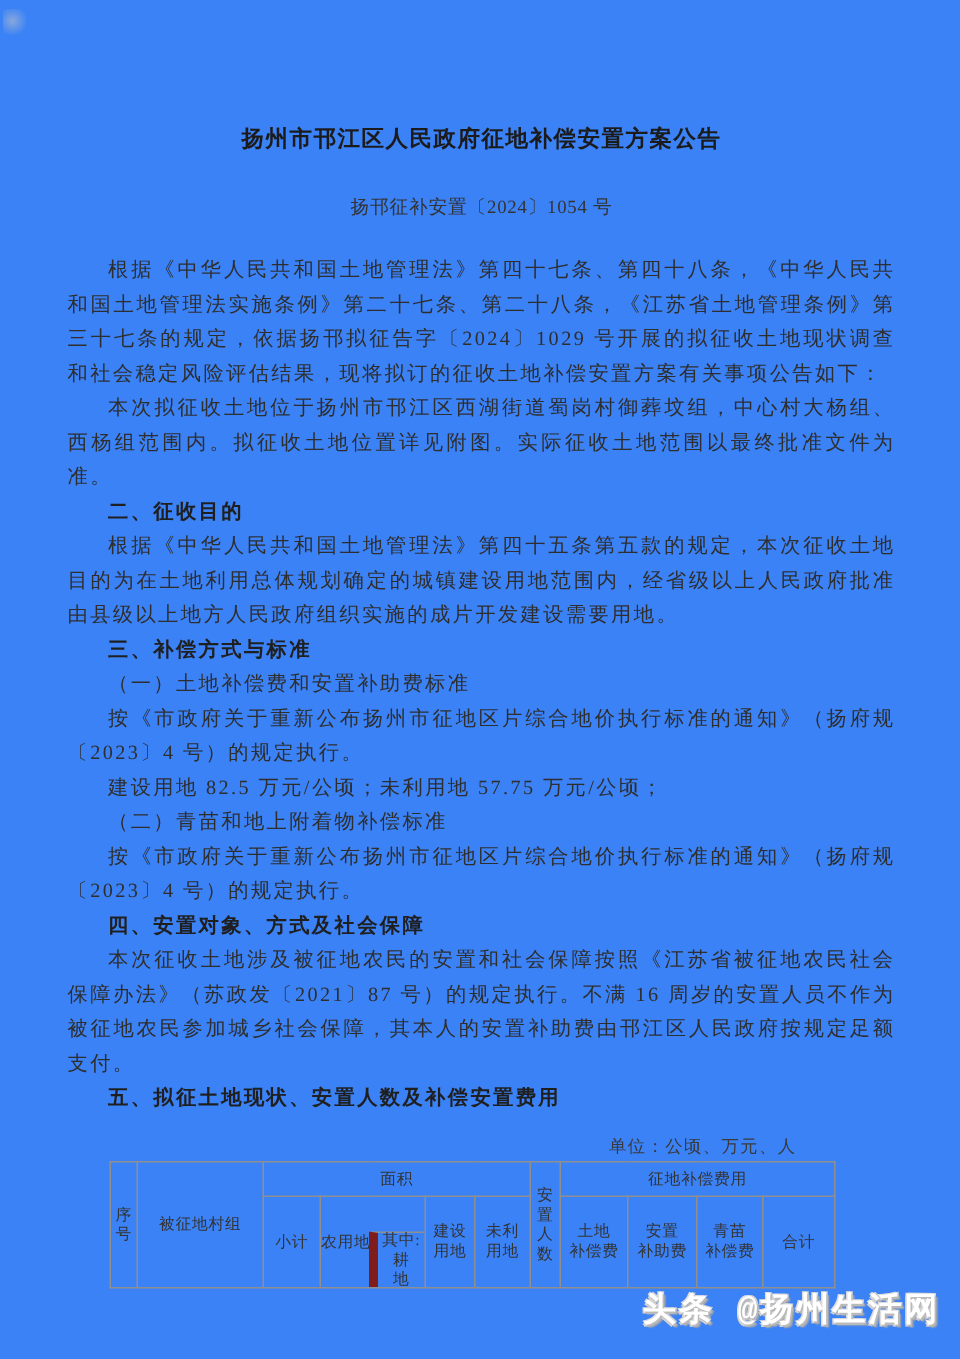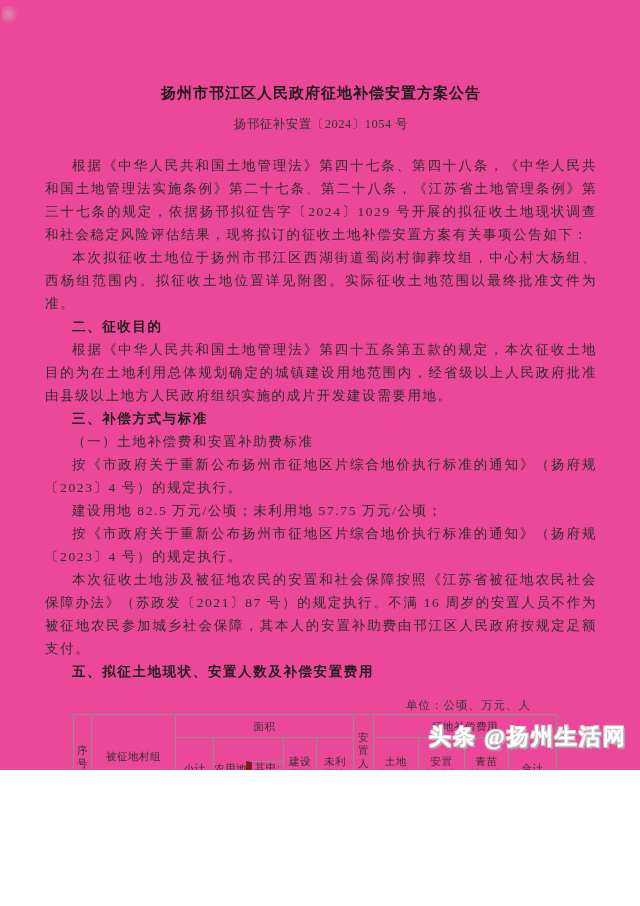--- a/index.html
+++ b/index.html
@@ -1,19 +1,19 @@
 <!DOCTYPE html>
 <html><head>
 <meta charset="utf-8">
 <style>
   html,body { margin:0; padding:0; background:#ffffff; }
   .page {
     position:relative;
-    width:640px; height:770px;
-    background:#ec4899;
+    width:640px; height:906px;
+    background:#3b82f6;
     color:#2b2b2b;
     font-family:"Liberation Serif", serif;
     overflow:hidden;
   }
   .smudge {
     position:absolute; left:2px; top:6px; width:16px; height:20px;
     background:radial-gradient(circle at 40% 40%, #c7c7c7 0%, rgba(255,255,255,0) 65%);
     opacity:.55;
   }
   .content { padding:84px 43px 0 45px; }
@@ -23,21 +23,21 @@
     font-weight:bold;
     font-size:15px;
     letter-spacing:1px;
     color:#1b1b1b;
     line-height:18px;
   }
   .doc-no {
     text-align:center;
     font-size:12.5px;
     letter-spacing:.5px;
-    margin-top:14px;
+    margin-top:28px;
     color:#333;
     line-height:16px;
   }
   .body-text { margin-top:22px; }
   .para, .sub-label, .std-line {
     margin:0;
     font-size:13.5px;
     letter-spacing:1.6px;
     line-height:23px;
     text-indent:2em;
@@ -91,21 +91,21 @@
   .geng-box {
     position:absolute; right:0; bottom:0; width:37px; height:37px;
     border-top:1px solid #8f8f8f;
     border-left:6px solid #7f1d1d;
     box-sizing:border-box;
     display:flex; align-items:center; justify-content:center;
     text-align:center;
   }
   .watermark {
     position:absolute; right:13px; bottom:18px;
-    font-family:Liberation Serif, serif;
+    font-family:Liberation Mono, monospace;
     font-weight:bold;
     font-size:22px;
     letter-spacing:2px;
     color:#ffffff;
     text-shadow:
       1px 1px 0 #b9b9b9,
       -1px -1px 0 #dedede,
       1px -1px 0 #d2d2d2,
       -1px 1px 0 #d2d2d2,
       2px 2px 1px #a8a8a8;
@@ -127,22 +127,24 @@
 
       <p class="para">本次拟征收土地位于扬州市邗江区西湖街道蜀岗村御葬坟组，中心村大杨组、西杨组范围内。拟征收土地位置详见附图。实际征收土地范围以最终批准文件为准。</p>
 
       <h2 class="sec-heading">二、征收目的</h2>
       <p class="para">根据《中华人民共和国土地管理法》第四十五条第五款的规定，本次征收土地目的为在土地利用总体规划确定的城镇建设用地范围内，经省级以上人民政府批准由县级以上地方人民政府组织实施的成片开发建设需要用地。</p>
 
       <h2 class="sec-heading">三、补偿方式与标准</h2>
       <p class="sub-label">（一）土地补偿费和安置补助费标准</p>
       <p class="para">按《市政府关于重新公布扬州市征地区片综合地价执行标准的通知》（扬府规〔2023〕4 号）的规定执行。</p>
       <p class="std-line">建设用地 82.5 万元/公顷；未利用地 57.75 万元/公顷；</p>
+      <p class="sub-label">（二）青苗和地上附着物补偿标准</p>
       <p class="para">按《市政府关于重新公布扬州市征地区片综合地价执行标准的通知》（扬府规〔2023〕4 号）的规定执行。</p>
 
+      <h2 class="sec-heading">四、安置对象、方式及社会保障</h2>
       <p class="para">本次征收土地涉及被征地农民的安置和社会保障按照《江苏省被征地农民社会保障办法》（苏政发〔2021〕87 号）的规定执行。不满 16 周岁的安置人员不作为被征地农民参加城乡社会保障，其本人的安置补助费由邗江区人民政府按规定足额支付。</p>
 
       <h2 class="sec-heading">五、拟征土地现状、安置人数及补偿安置费用</h2>
 
       <div class="unit-note">单位：公顷、万元、人</div>
 
       <table class="comp-table">
         <colgroup>
           <col style="width:18px">
             <col style="width:84px">

